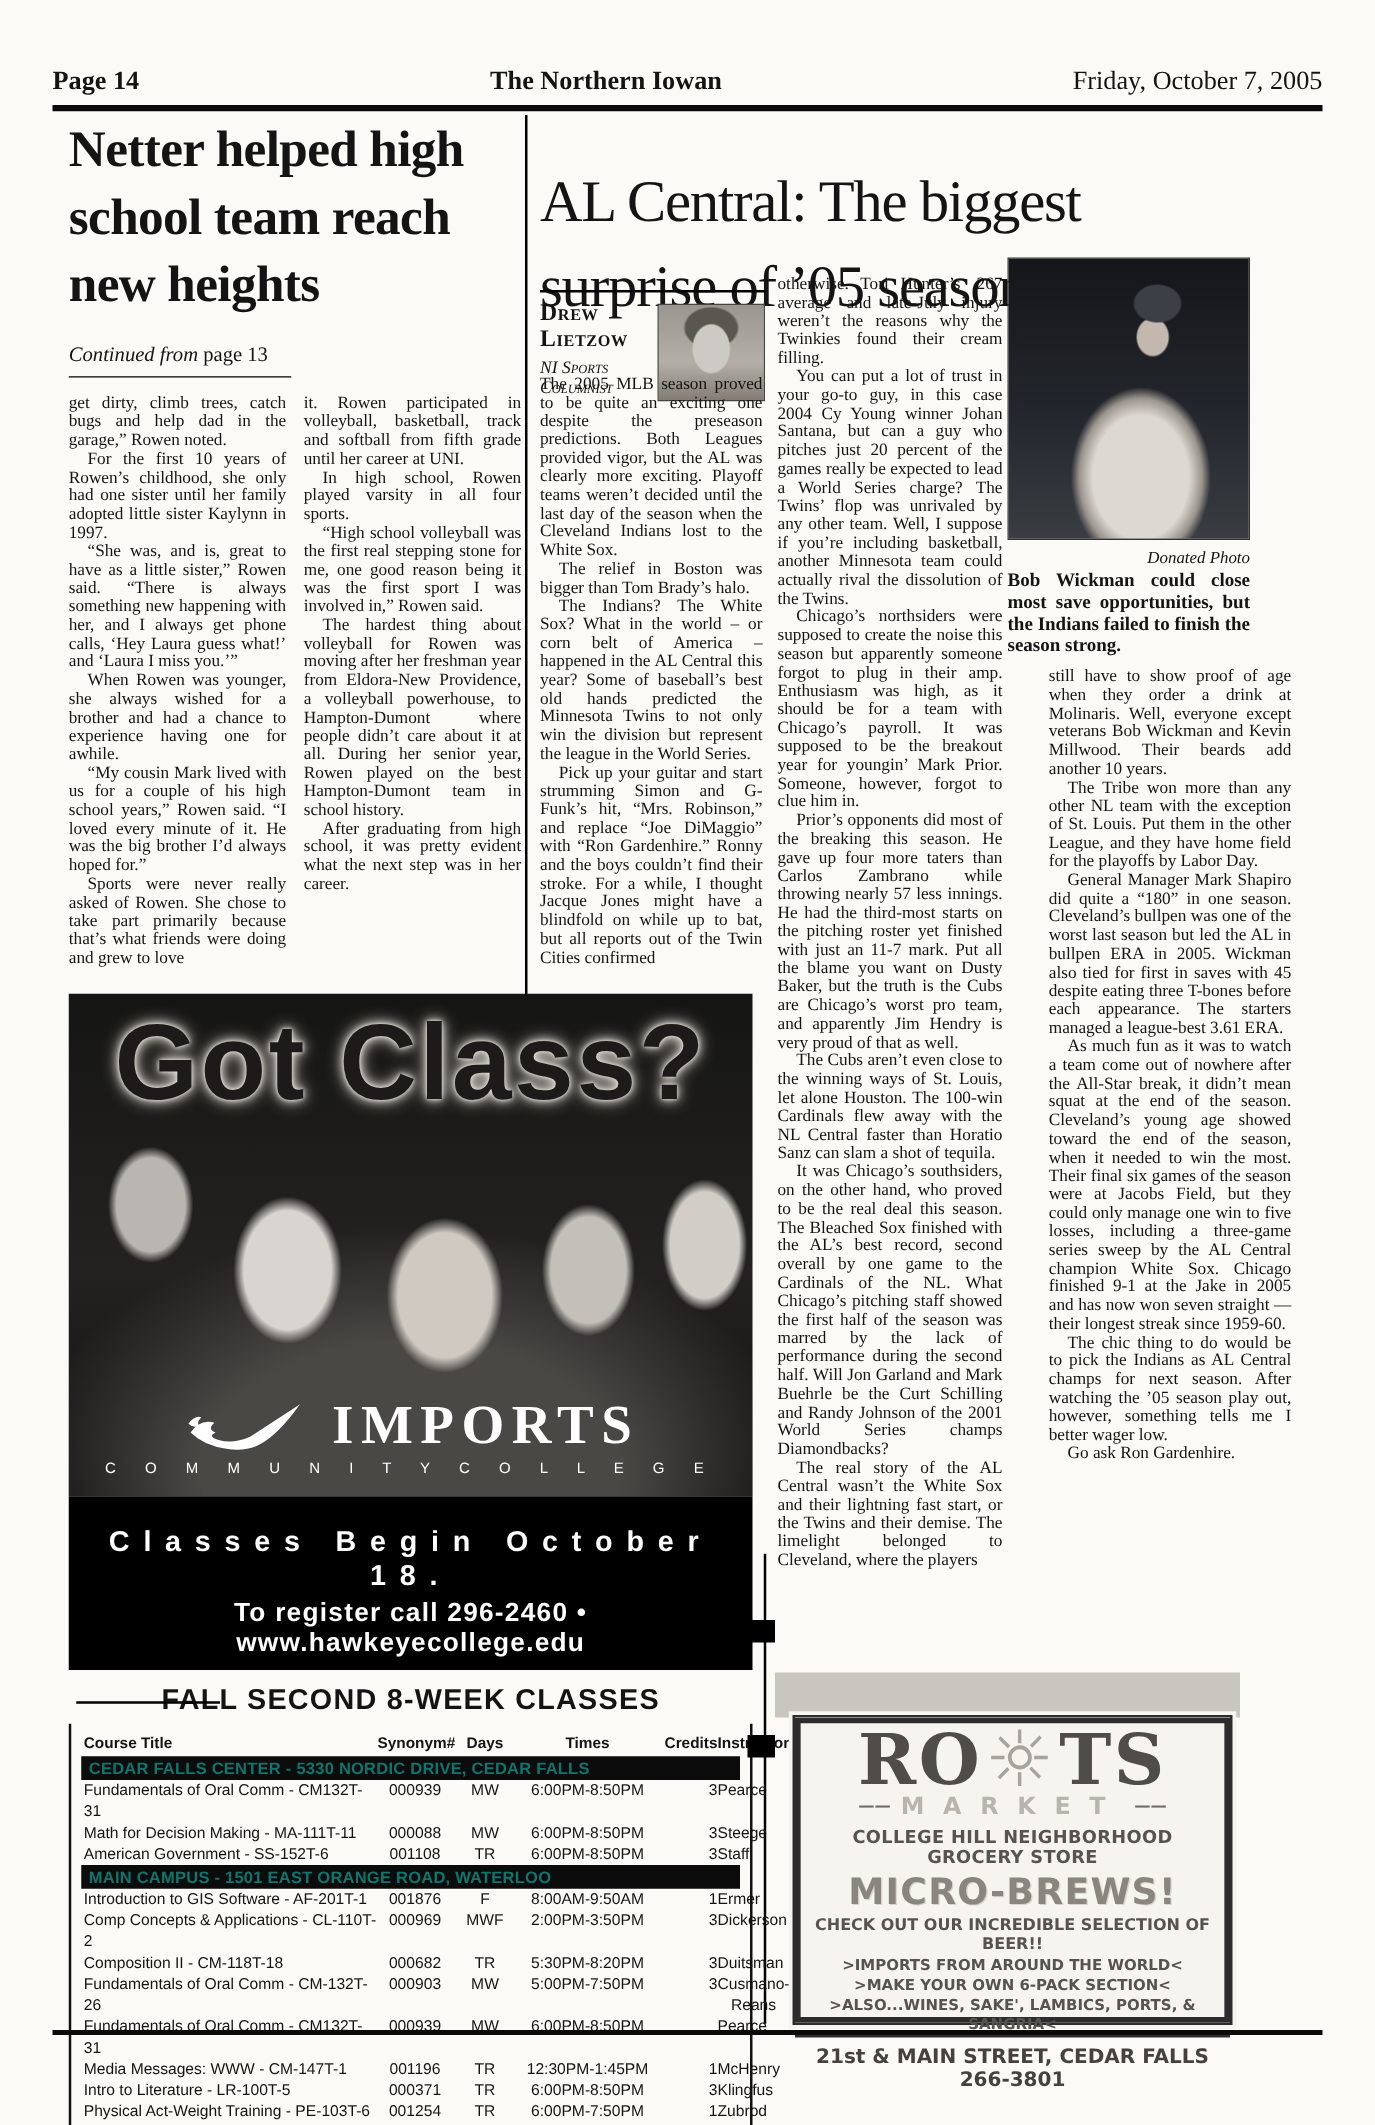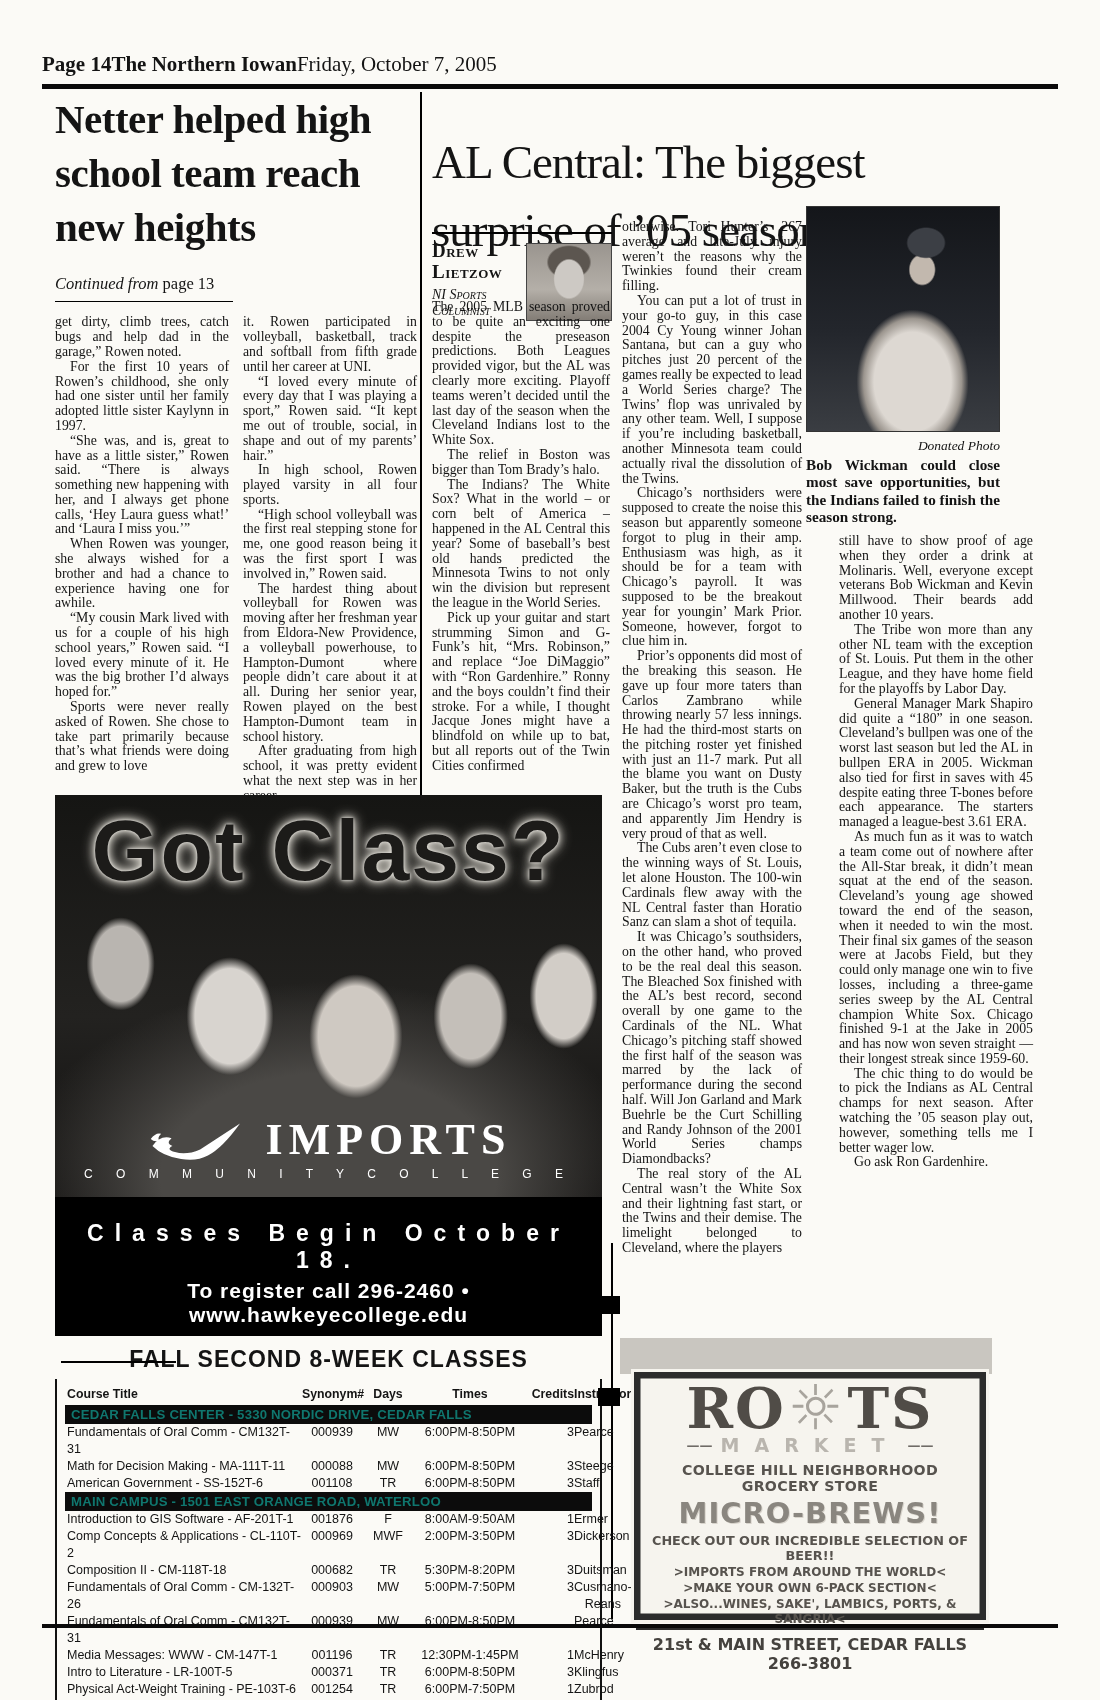--- a/index.html
+++ b/index.html
@@ -5,21 +5,21 @@
   * { margin:0; padding:0; box-sizing:border-box; }
   html,body { background:#6b6b6b; }
   .page {
     position:relative; width:1100px; height:1700px; margin:0 auto;
     background:#fbfaf6; color:#141414; overflow:hidden;
     font-family:"Liberation Serif", serif;
   }
 
   
   .masthead { position:absolute; left:42px; right:42px; top:52px;
-    display:flex; align-items:baseline; font-size:21px; }
+    display:flex; justify-content:space-between; align-items:baseline; font-size:21px; }
   .masthead .b { font-weight:bold; }
   .masthead-rule { position:absolute; left:42px; right:42px; top:84px; height:5px; background:#0a0a0a; }
 
   
   .col { font-size:13.8px; line-height:14.8px; text-align:justify; }
   .col p { text-indent:15px; }
   .col.cont p:first-child { text-indent:0; }
 
   
   .left-article { position:absolute; left:55px; top:92px; width:362px; }
@@ -144,21 +144,20 @@
       <div class="col cont">
           <p>get dirty, climb trees, catch bugs and help dad in the garage,” Rowen noted.</p>
           <p>For the first 10 years of Rowen’s childhood, she only had one sister until her family adopted little sister Kaylynn in 1997.</p>
           <p>“She was, and is, great to have as a little sister,” Rowen said. “There is always something new happening with her, and I always get phone calls, ‘Hey Laura guess what!’ and ‘Laura I miss you.’”</p>
           <p>When Rowen was younger, she always wished for a brother and had a chance to experience having one for awhile.</p>
           <p>“My cousin Mark lived with us for a couple of his high school years,” Rowen said. “I loved every minute of it. He was the big brother I’d always hoped for.”</p>
           <p>Sports were never really asked of Rowen. She chose to take part primarily because that’s what friends were doing and grew to love</p>
         </div>
       <div class="col cont">
           <p>it. Rowen participated in volleyball, basketball, track and softball from fifth grade until her career at UNI.</p>
-          <p>“I loved every minute of every day that I was playing a sport,” Rowen said. “It kept me out of trouble, social, in shape and out of my parents’ hair.”</p>
           <p>In high school, Rowen played varsity in all four sports.</p>
           <p>“High school volleyball was the first real stepping stone for me, one good reason being it was the first sport I was involved in,” Rowen said.</p>
           <p>The hardest thing about volleyball for Rowen was moving after her freshman year from Eldora-New Providence, a volleyball powerhouse, to Hampton-Dumont where people didn’t care about it at all. During her senior year, Rowen played on the best Hampton-Dumont team in school history.</p>
           <p>After graduating from high school, it was pretty evident what the next step was in her career.</p>
         </div>
     </div>
   </div>
 
   <div class="divider-v"></div>
   <div class="divider-v2"></div>

